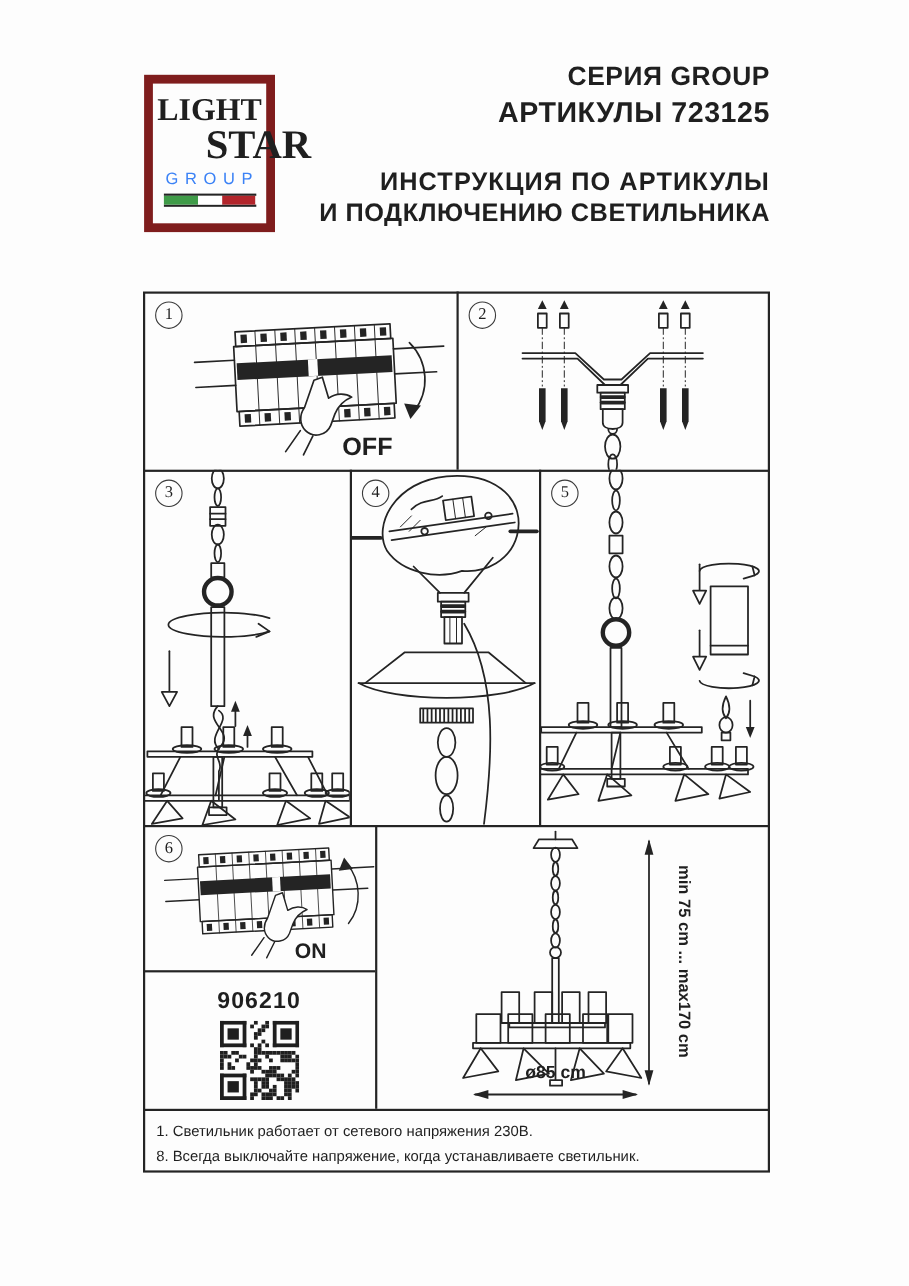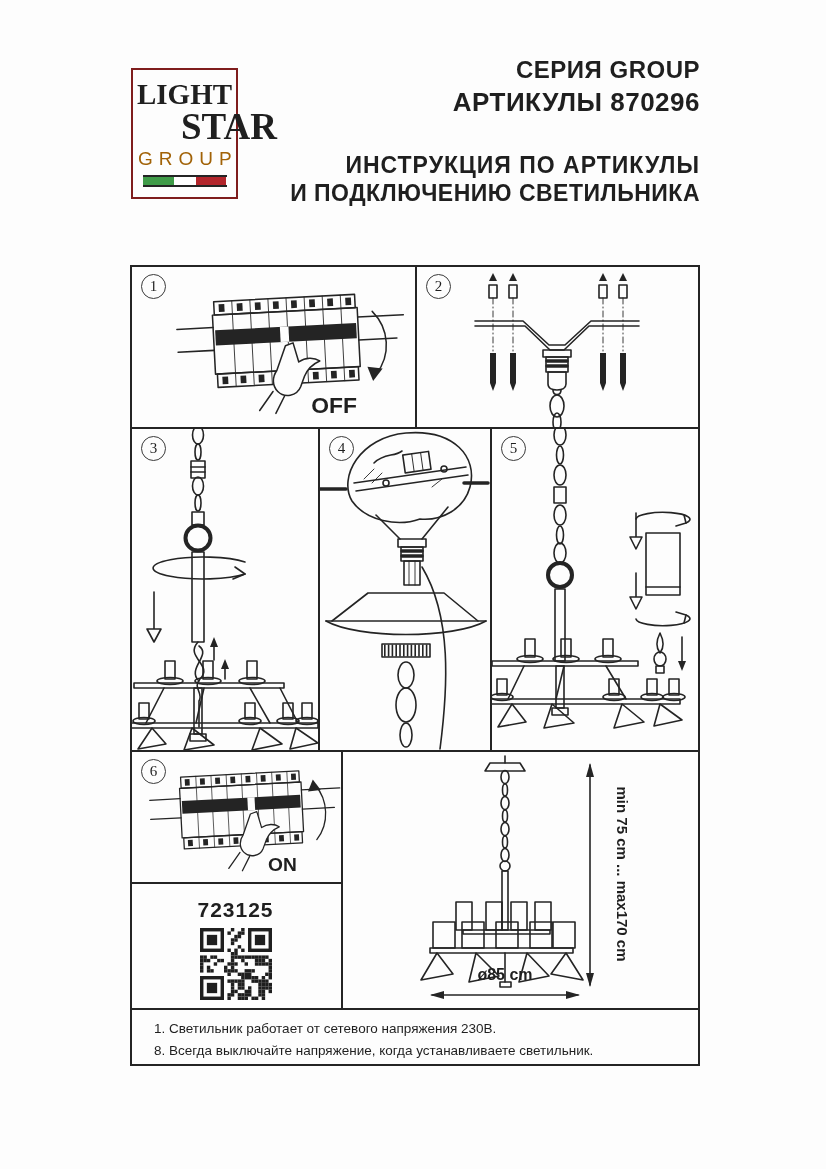--- a/index.html
+++ b/index.html
@@ -1,25 +1,25 @@
 <!DOCTYPE html>
 <html><head>
 <meta charset="utf-8">
 <style>
   html,body{margin:0;padding:0;background:#ffffff;}
   .sheet{position:relative;width:826px;height:1169px;background:#fdfdfd;color:#1f1f1f;
          font-family:"Liberation Sans",sans-serif;overflow:hidden;}
   
   .logo-box{position:absolute;left:131px;top:68px;width:103px;height:127px;
-            border:2px solid #7f1d1d;text-align:center;background:#fdfdfd;}
+            border:8px solid #7f1d1d;text-align:center;background:#fdfdfd;}
   .logo-light{font-family:"Liberation Serif",serif;font-weight:700;font-size:29px;
               letter-spacing:0px;margin-top:9px;line-height:30px;}
   .logo-star{font-family:"Liberation Serif",serif;font-weight:700;font-size:37px;
              line-height:34px;margin-top:1px;margin-left:48px;}
-  .logo-group{font-size:19px;color:#a16207;letter-spacing:6px;margin-top:4px;margin-left:5px;}
+  .logo-group{font-size:15px;color:#3b82f6;letter-spacing:6px;margin-top:4px;margin-left:5px;}
   .logo-flag{width:84px;height:8px;margin:5px auto 0;display:flex;
              border-top:2px solid #242424;border-bottom:2px solid #242424;}
   .flag-g{width:37%;background:#3f9b48;}
   .flag-w{width:27%;background:#ffffff;}
   .flag-r{width:36%;background:#b2252b;}
   .title-block{position:absolute;right:126px;top:56px;text-align:right;}
   .t-series{font-size:24px;font-weight:700;letter-spacing:.5px;}
   .t-articles{font-size:26px;font-weight:700;margin-top:3px;letter-spacing:.5px;}
   .t-instr1{font-size:23px;font-weight:700;letter-spacing:1px;margin-top:33px;line-height:28px;}
   .t-instr2{font-size:23px;font-weight:700;letter-spacing:.5px;line-height:28px;}
@@ -39,42 +39,42 @@
   svg.draw .thin{stroke-width:.9;}
   svg.draw .thick{stroke-width:3.5;}
   svg.draw .ring{stroke-width:4;}
   svg.draw .dash{stroke-dasharray:6 3 1 3;stroke-width:.9;}
   svg.draw .knurl{stroke-width:12;stroke-dasharray:1.6 2.2;stroke-linecap:butt;}
   svg.draw text{stroke:none;fill:#1f1f1f;font-family:"Liberation Sans",sans-serif;font-weight:700;}
   
   .qr-label{position:absolute;left:0;top:16px;width:100%;text-align:center;
             font-size:21px;font-weight:700;letter-spacing:1px;}
   #qr-svg{position:absolute;left:70px;top:46px;}
-  .footer-box{position:absolute;left:136px;top:1008px;width:570px;height:48px;box-sizing:border-box;
+  .footer-box{position:absolute;left:124px;top:1008px;width:570px;height:48px;box-sizing:border-box;
               padding:10px 0 0 18px;font-size:13.5px;line-height:22px;}
 </style>
 </head>
 <body>
 
 <div class="sheet">
 
   <div class="logo-box">
     <div class="logo-light">LIGHT</div>
     <div class="logo-star">STAR</div>
     <div class="logo-group">GROUP</div>
     <div class="logo-flag">
       <div class="flag-g"></div>
       <div class="flag-w"></div>
       <div class="flag-r"></div>
     </div>
   </div>
 
   <div class="title-block">
     <div class="t-series">СЕРИЯ GROUP</div>
-    <div class="t-articles">АРТИКУЛЫ 870296</div>
+    <div class="t-articles">АРТИКУЛЫ 723125</div>
     <div class="t-instr1">ИНСТРУКЦИЯ ПО АРТИКУЛЫ</div>
     <div class="t-instr2">И ПОДКЛЮЧЕНИЮ СВЕТИЛЬНИКА</div>
   </div>
 
   <div class="grid-border"></div>
   <div class="line" style="left:130px;top:427px;width:570px;height:1.8px;"></div>
   <div class="line" style="left:130px;top:750px;width:570px;height:1.8px;"></div>
   <div class="line" style="left:130px;top:1008px;width:570px;height:1.8px;"></div>
   <div class="line" style="left:130px;top:882px;width:211px;height:1.6px;"></div>
   <div class="line" style="left:415px;top:265px;width:1.8px;height:162px;"></div>
@@ -355,21 +355,21 @@
       <path class="paperfill-s" d="M133,70 l8,-3 6,20 c7,-5 16,-5 22,-1 -7,3 -13,9 -16,16 l-4,11 c-4,10 -17,12 -24,5 -6,-6 -6,-15 -1,-22 z"></path>
       <path d="M120,118 L106,138"></path>
         <path d="M132,123 L123,141"></path>
       <path d="M216,102 C232,82 230,52 214,34"></path>
       <polygon class="fill" points="211,27 205,42 221,40"></polygon>
       <text x="155" y="141" font-size="24">ON</text>
     </svg>
   </div>
 
   <div class="panel" style="left:130px;top:882px;width:211px;height:126px;">
-    <div class="qr-label">723125</div>
+    <div class="qr-label">906210</div>
     <svg id="qr-svg" width="72" height="72" viewBox="0 0 71.4 71.4">
         <rect x="0" y="0" width="23.8" height="3.4" fill="#1f1f1f"></rect>
         <rect x="0" y="20.4" width="23.8" height="3.4" fill="#1f1f1f"></rect>
         <rect x="0" y="0" width="3.4" height="23.8" fill="#1f1f1f"></rect>
         <rect x="20.4" y="0" width="3.4" height="23.8" fill="#1f1f1f"></rect>
         <rect x="6.8" y="6.8" width="10.2" height="10.2" fill="#1f1f1f"></rect>
         <rect x="47.6" y="0" width="23.8" height="3.4" fill="#1f1f1f"></rect>
         <rect x="47.6" y="20.4" width="23.8" height="3.4" fill="#1f1f1f"></rect>
         <rect x="47.6" y="0" width="3.4" height="23.8" fill="#1f1f1f"></rect>
         <rect x="68" y="0" width="3.4" height="23.8" fill="#1f1f1f"></rect>

